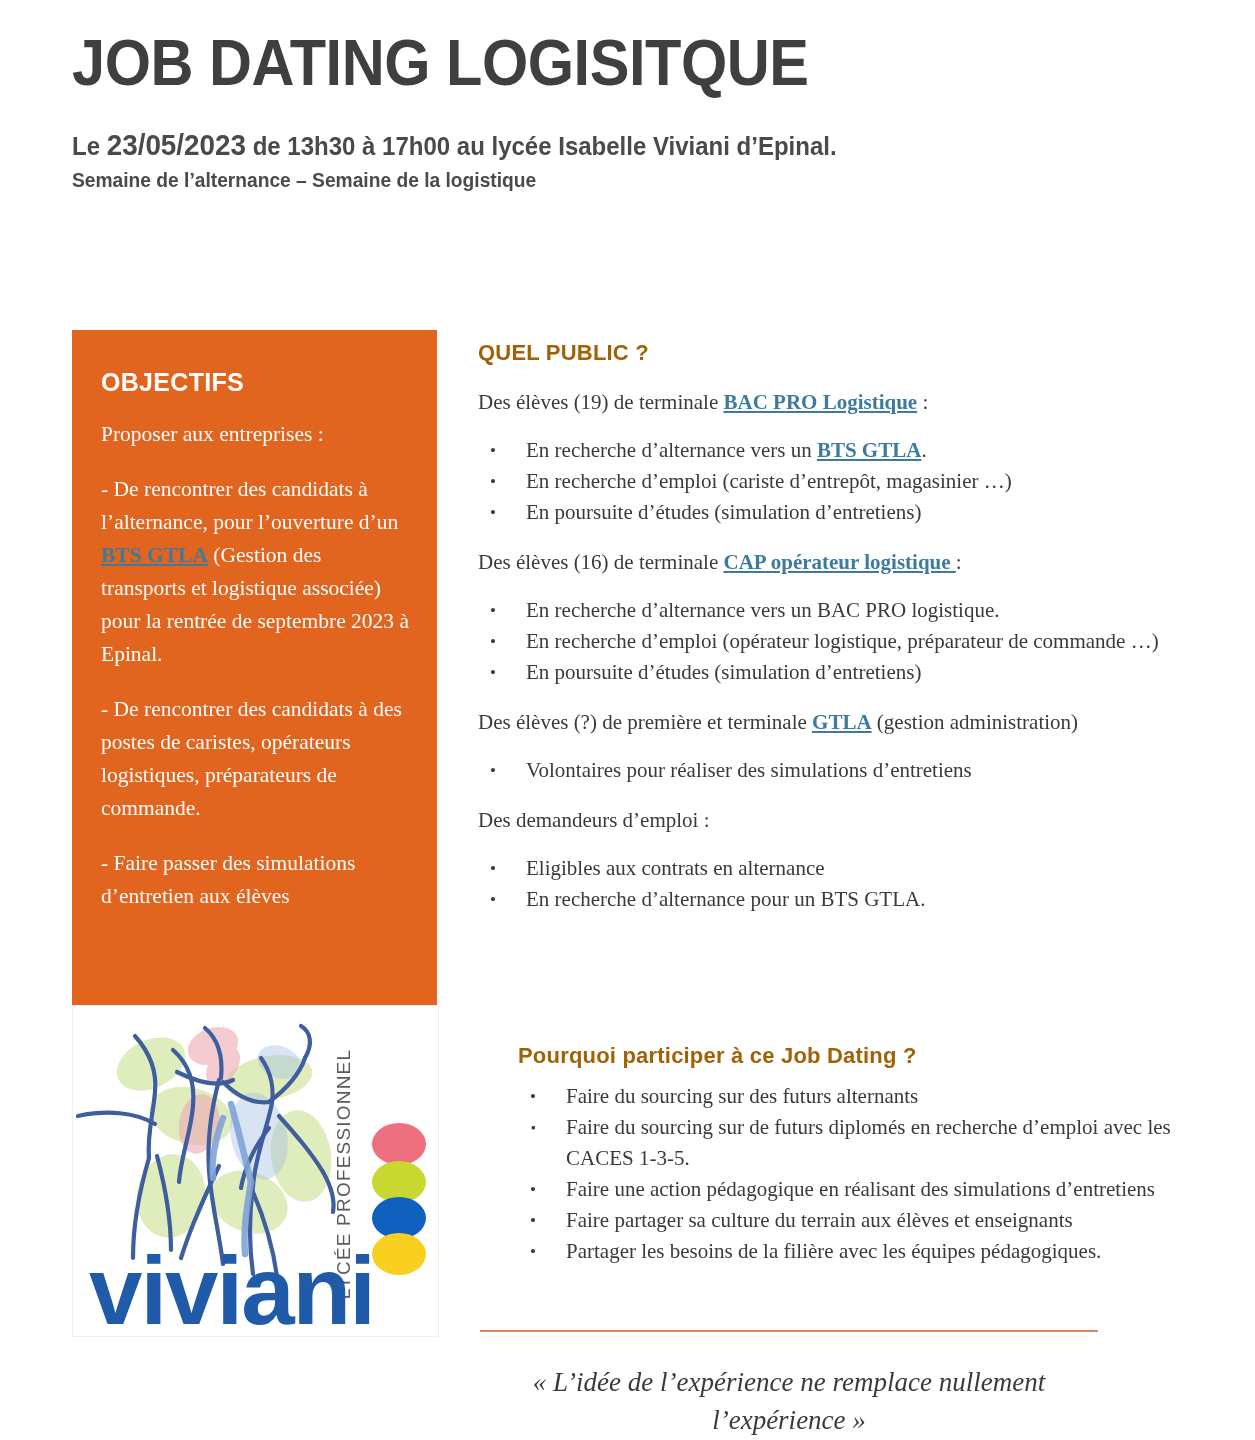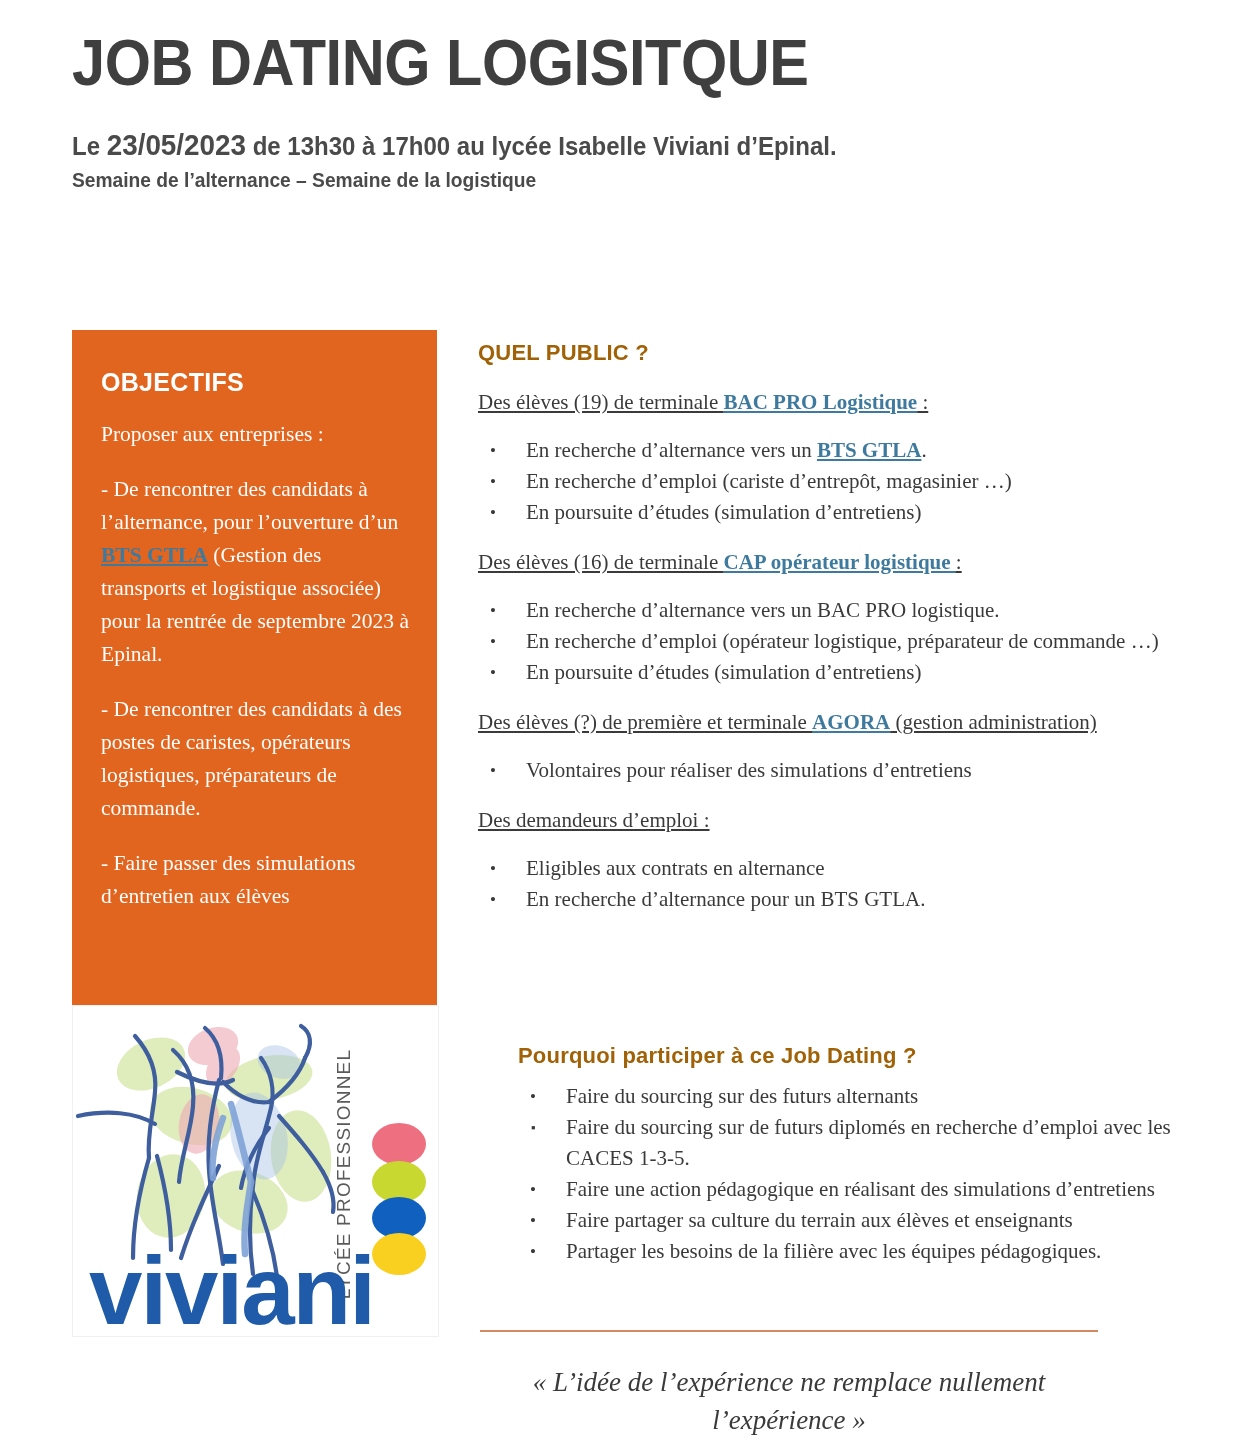--- a/index.html
+++ b/index.html
@@ -119,21 +119,20 @@
     color: #a16207;
     letter-spacing: 0.2px;
     margin: 0 0 22px 0;
   }
   .body-line {
     font-family: "Liberation Serif", serif;
     font-size: 21px;
     line-height: 29px;
     color: #3a3a3a;
     margin: 0 0 18px 0;
-    text-decoration: underline;
   }
   ul.bullets {
     list-style: none;
     margin: 0 0 20px 0;
     padding: 0;
   }
   ul.bullets li {
     font-family: "Liberation Serif", serif;
     font-size: 21px;
     line-height: 31px;
@@ -277,21 +276,21 @@
     </ul>
 
     <p class="body-line"><span>Des élèves (16) de terminale </span><span class="link-blue">CAP opérateur logistique </span><span>:</span></p>
 
     <ul class="bullets">
       <li><span class="marker">•</span><span>En recherche d’alternance vers un BAC PRO logistique.</span></li>
       <li><span class="marker">•</span><span>En recherche d’emploi (opérateur logistique, préparateur de commande …)</span></li>
       <li><span class="marker">•</span><span>En poursuite d’études (simulation d’entretiens)</span></li>
     </ul>
 
-    <p class="body-line"><span>Des élèves (?) de première et terminale </span><span class="link-blue">AGORA</span><span> (gestion administration)</span></p>
+    <p class="body-line"><span>Des élèves (?) de première et terminale </span><span class="link-blue">GTLA</span><span> (gestion administration)</span></p>
 
     <ul class="bullets">
       <li><span class="marker">•</span><span>Volontaires pour réaliser des simulations d’entretiens</span></li>
     </ul>
 
     <p class="body-line">Des demandeurs d’emploi :</p>
 
     <ul class="bullets">
       <li><span class="marker">•</span><span>Eligibles aux contrats en alternance</span></li>
       <li><span class="marker">•</span><span>En recherche d’alternance pour un BTS GTLA.</span></li>

